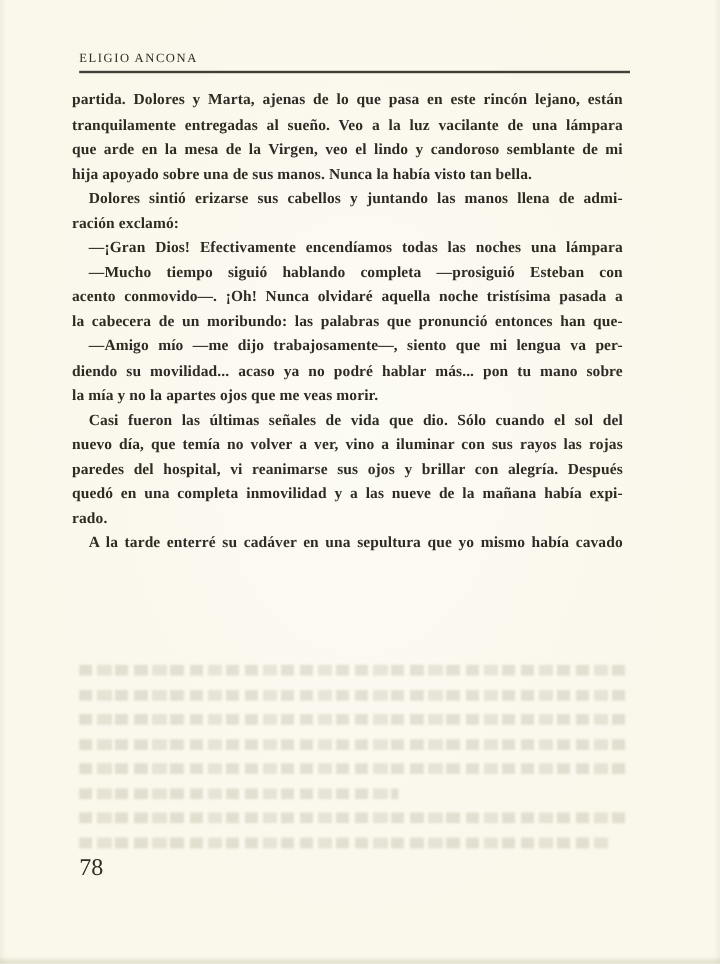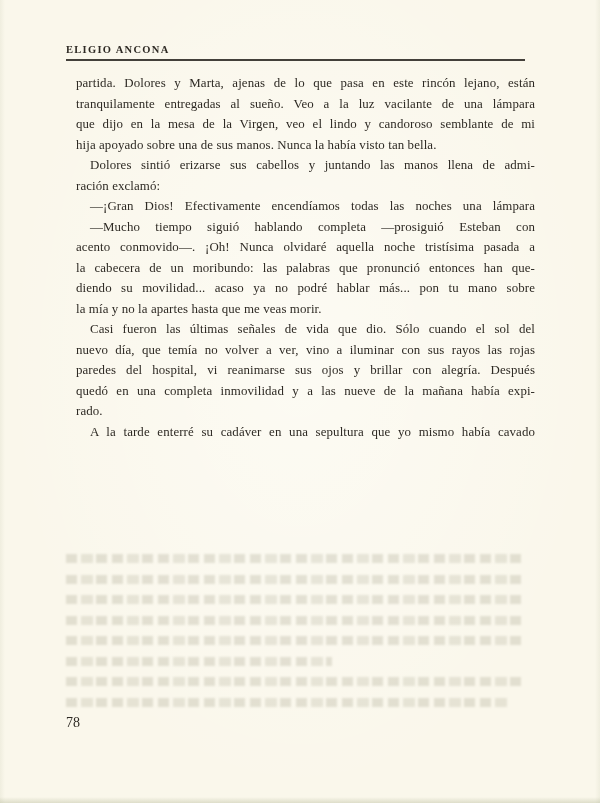--- a/index.html
+++ b/index.html
@@ -24,35 +24,36 @@
   }
   .running-header {
     position: absolute;
     top: 44px;
     left: 66px;
     width: 459px;
   }
   .running-header .hd-text {
     display: block;
     font-size: 10.5px;
-    font-weight: 700;
+    font-weight: 400;
     letter-spacing: 1.3px;
     color: var(--ink, #2e2a24);
     line-height: 12px;
   }
   .running-header .rule {
     margin-top: 3px;
     height: 1.5px;
     background: var(--rule, #43403a);
   }
   .body-text {
     position: absolute;
     top: 73px;
-    left: 76px;
+    left: 60px;
     width: 459px;
+    font-weight: bold;
   }
   .para { margin: 0; }
   .line {
     font-size: 12.9px;
     line-height: 20.5px;
     height: 20.5px;
     white-space: nowrap;
     text-align: justify;
     text-align-last: justify;
     letter-spacing: 0.1px;
@@ -79,57 +80,58 @@
       rgba(141,138,111,0)    11px, rgba(141,138,111,0)    15px,
       rgba(141,138,111,0.45) 15px, rgba(141,138,111,0.45) 27px,
       rgba(141,138,111,0)    27px, rgba(141,138,111,0)    30px,
       rgba(141,138,111,0.55) 30px, rgba(141,138,111,0.55) 41px,
       rgba(141,138,111,0)    41px, rgba(141,138,111,0)    46px);
   }
   .page-number {
     position: absolute;
     top: 714px;
     left: 66px;
-    font-size: 14px;
+    font-size: 20px;
     line-height: 18px;
     color: var(--ink, #2e2a24);
   }
 </style>
 </head>
 <body>
 
 <div class="page" style="--paper: #faf7eb; --ink: #2e2a24; --rule: #43403a;">
 
   <div class="running-header">
     <span class="hd-text">ELIGIO ANCONA</span>
     <div class="rule"></div>
   </div>
 
   <div class="body-text">
       <div class="para">
         <div class="line">partida. Dolores y Marta, ajenas de lo que pasa en este rincón lejano, están</div>
         <div class="line">tranquilamente entregadas al sueño. Veo a la luz vacilante de una lámpara</div>
-        <div class="line">que dijo en la mesa de la Virgen, veo el lindo y candoroso semblante de mi</div>
+        <div class="line">que arde en la mesa de la Virgen, veo el lindo y candoroso semblante de mi</div>
         <div class="line last">hija apoyado sobre una de sus manos. Nunca la había visto tan bella.</div>
       </div>
       <div class="para">
         <div class="line first-indent">Dolores sintió erizarse sus cabellos y juntando las manos llena de admi-</div>
         <div class="line last">ración exclamó:</div>
       </div>
       <div class="para">
         <div class="line first-indent">—¡Gran Dios! Efectivamente encendíamos todas las noches una lámpara</div>
       </div>
       <div class="para">
         <div class="line first-indent">—Mucho tiempo siguió hablando completa —prosiguió Esteban con</div>
         <div class="line">acento conmovido—. ¡Oh! Nunca olvidaré aquella noche tristísima pasada a</div>
         <div class="line">la cabecera de un moribundo: las palabras que pronunció entonces han que-</div>
       </div>
       <div class="para">
+        <div class="line first-indent">—Amigo mío —me dijo trabajosamente—, siento que mi lengua va per-</div>
         <div class="line">diendo su movilidad... acaso ya no podré hablar más... pon tu mano sobre</div>
-        <div class="line last">la mía y no la apartes hasta que me veas morir.</div>
+        <div class="line last">la mía y no la apartes ojos que me veas morir.</div>
       </div>
       <div class="para">
         <div class="line first-indent">Casi fueron las últimas señales de vida que dio. Sólo cuando el sol del</div>
         <div class="line">nuevo día, que temía no volver a ver, vino a iluminar con sus rayos las rojas</div>
         <div class="line">paredes del hospital, vi reanimarse sus ojos y brillar con alegría. Después</div>
         <div class="line">quedó en una completa inmovilidad y a las nueve de la mañana había expi-</div>
         <div class="line last">rado.</div>
       </div>
       <div class="para">
         <div class="line first-indent">A la tarde enterré su cadáver en una sepultura que yo mismo había cavado</div>

